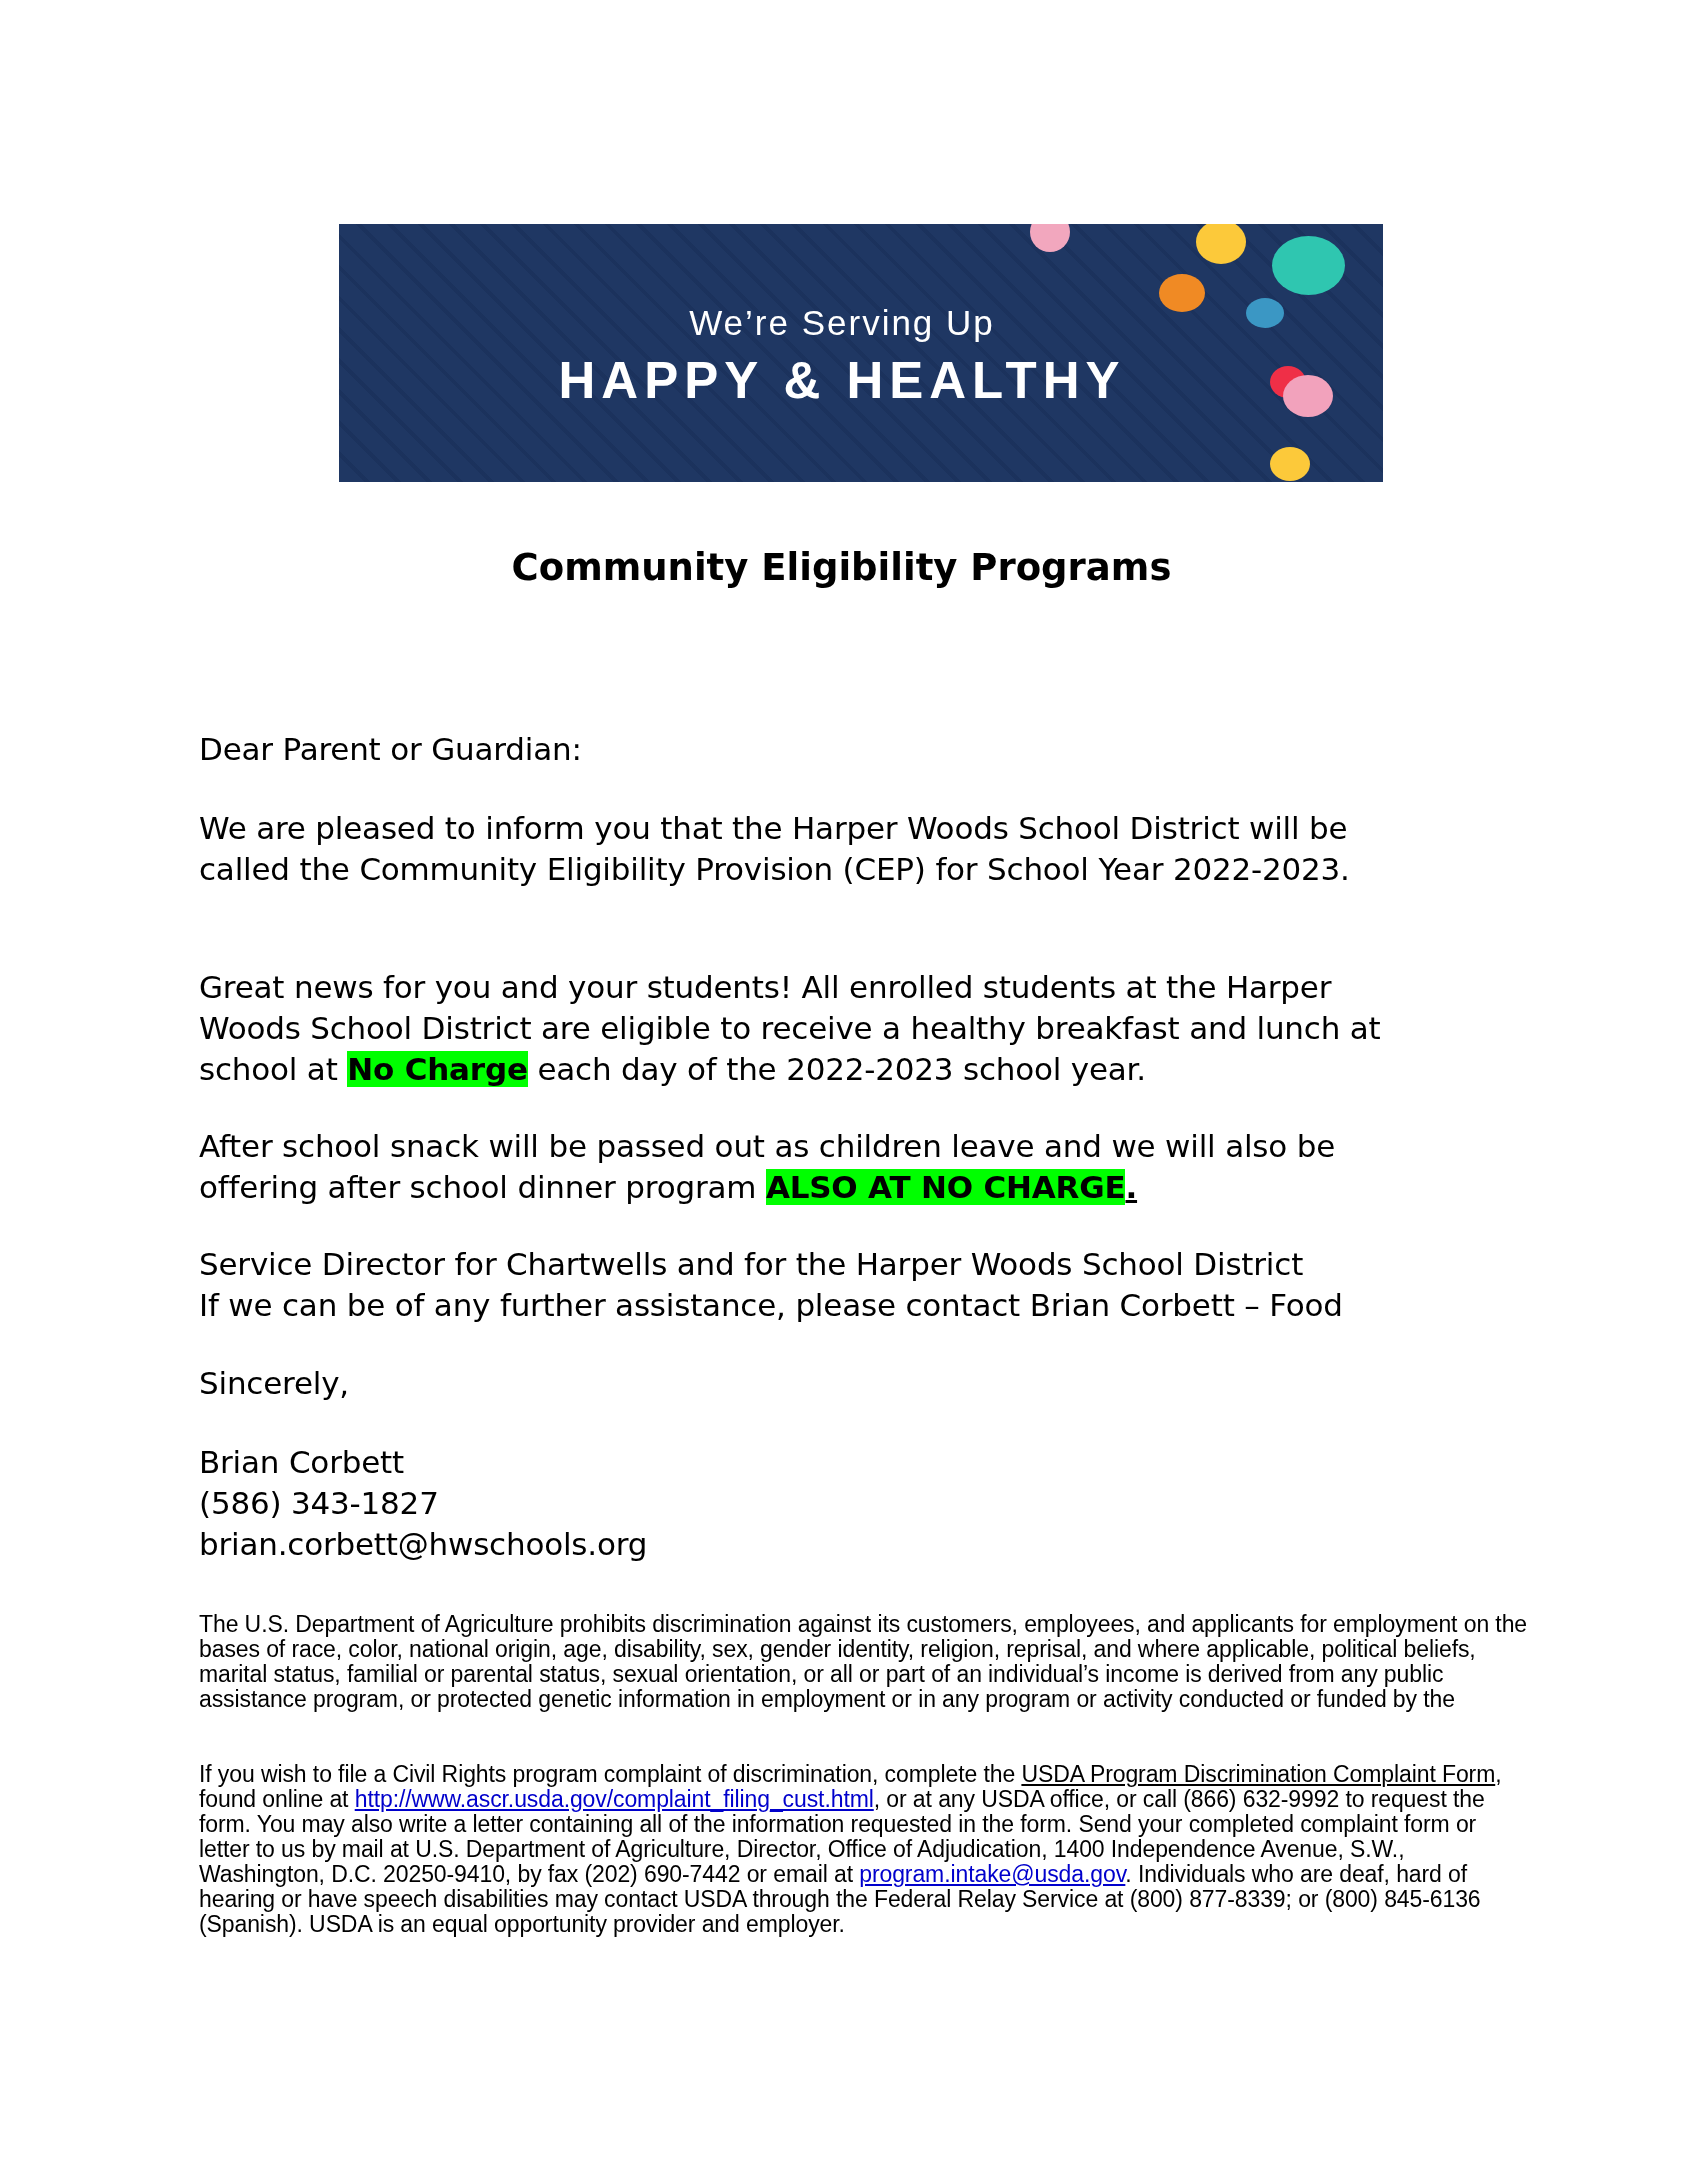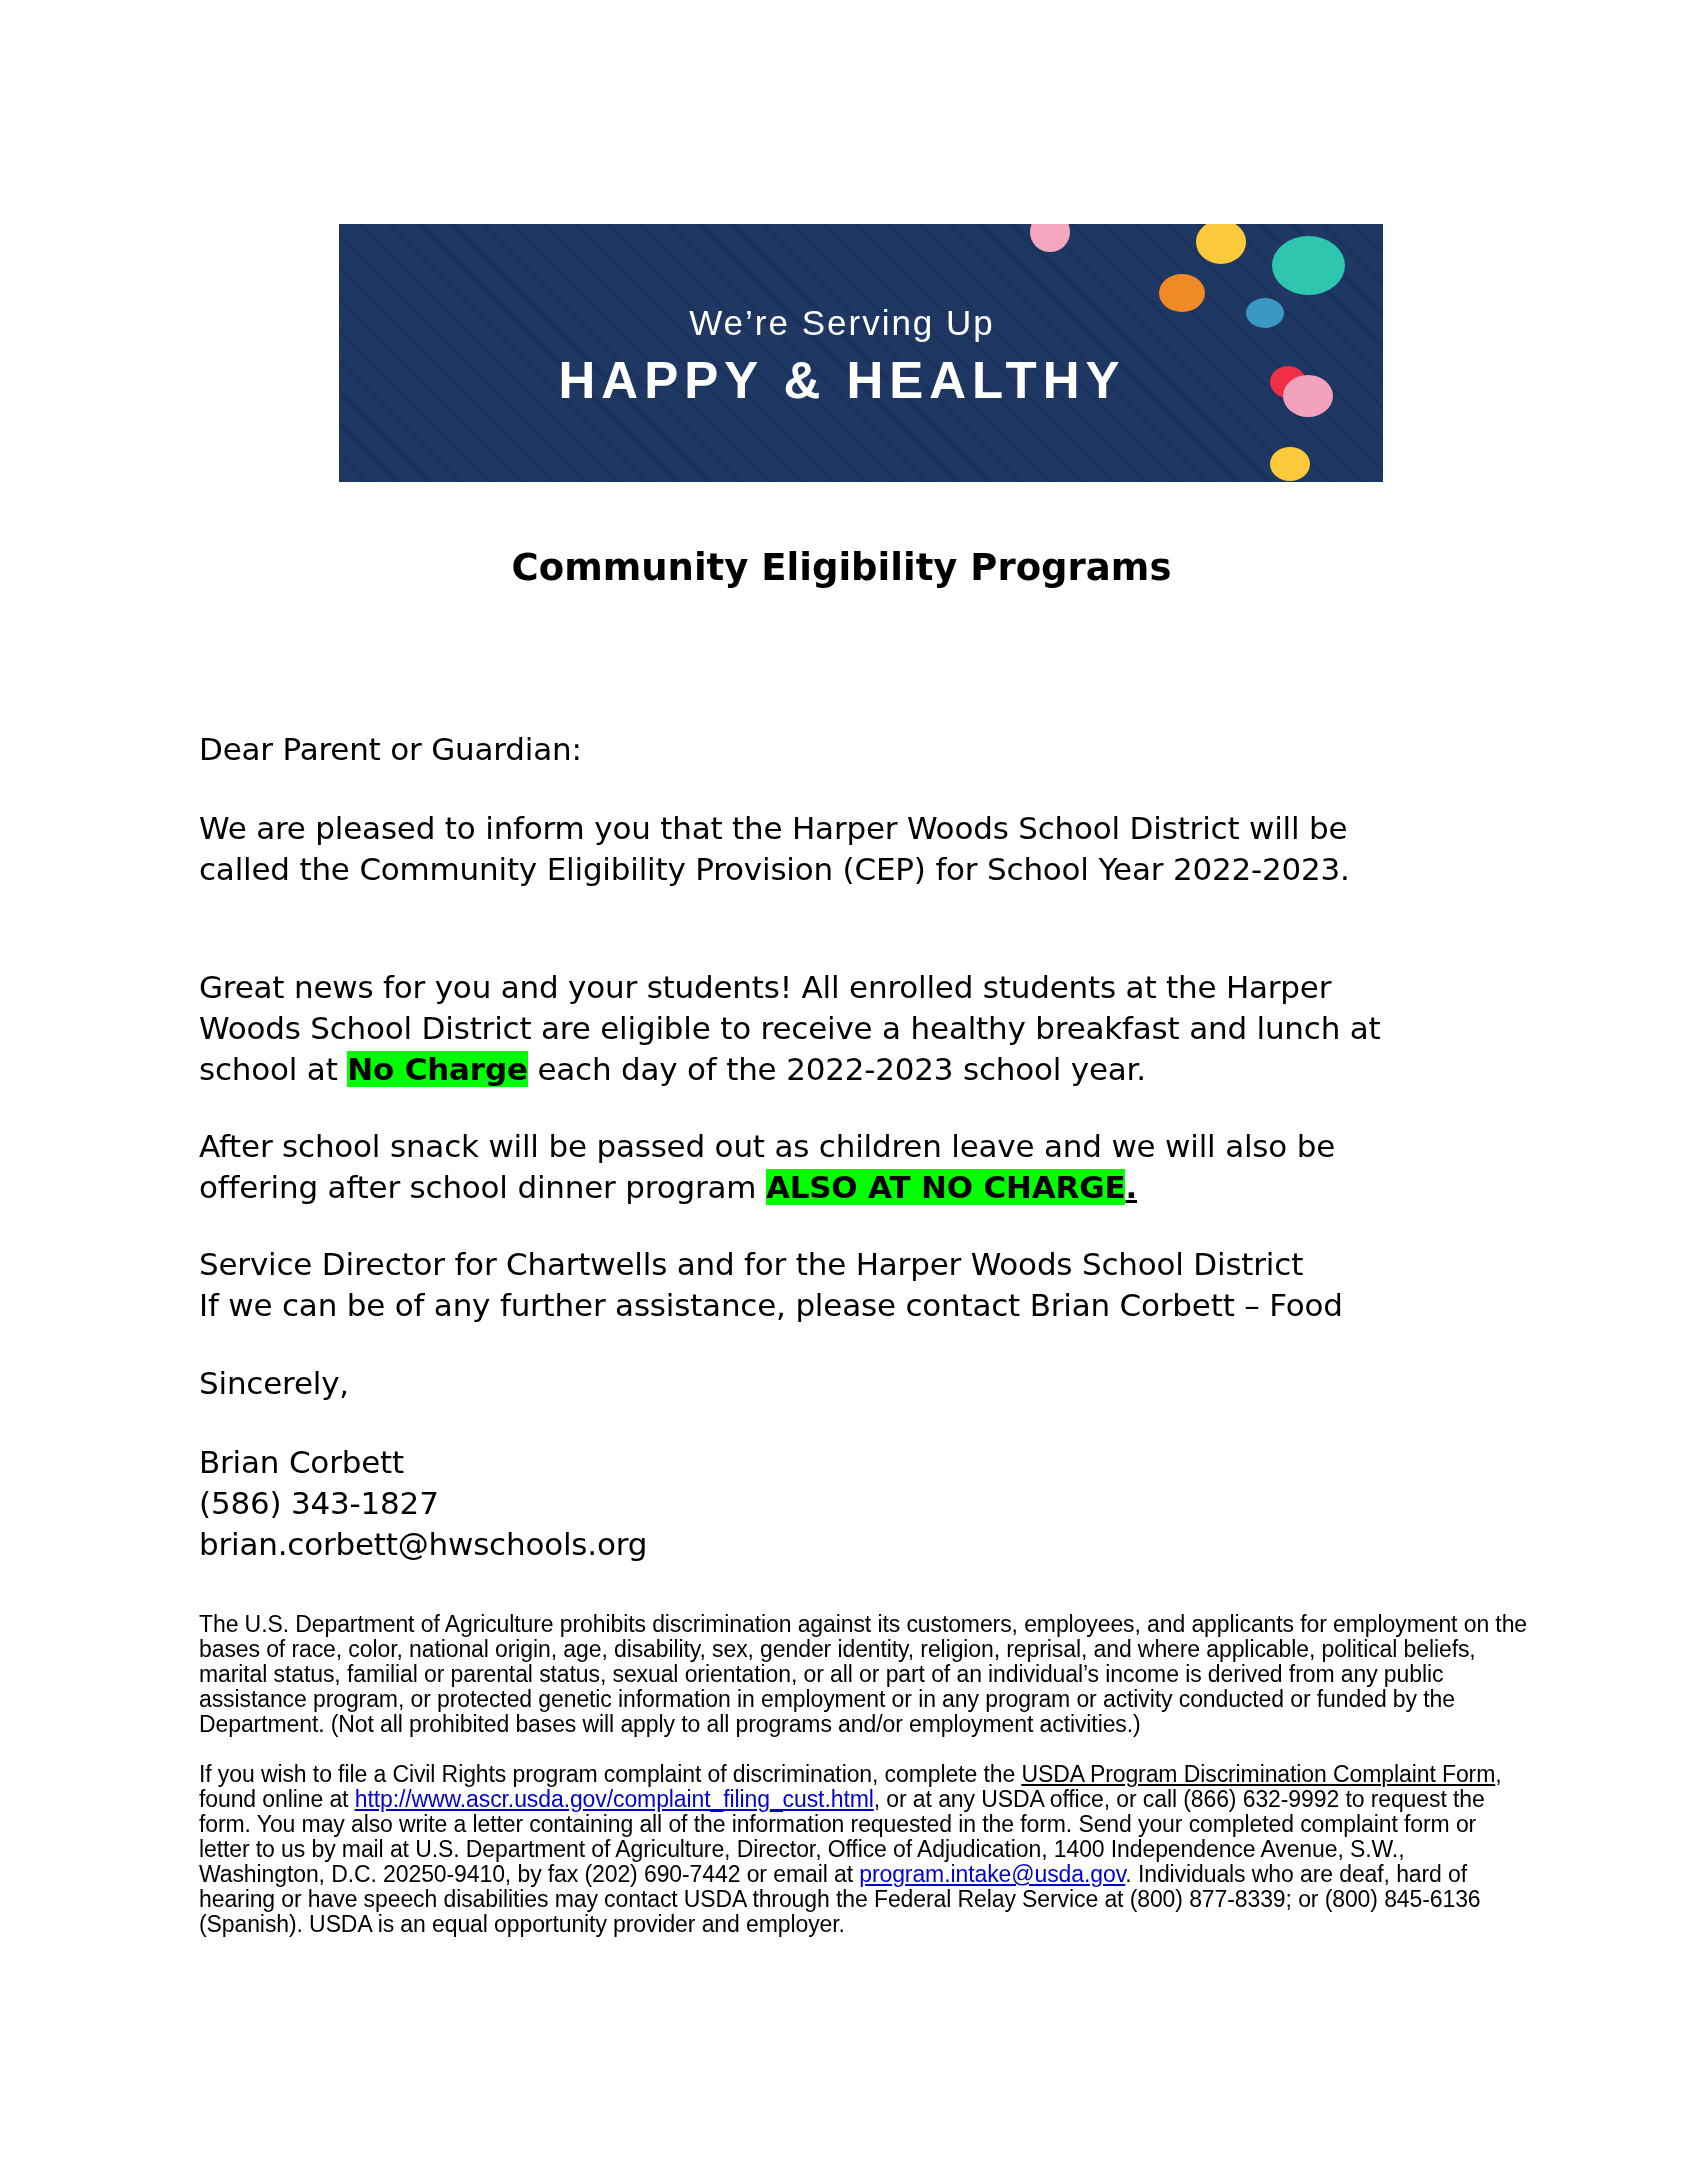--- a/index.html
+++ b/index.html
@@ -100,21 +100,20 @@
   <p>Brian Corbett</p>
   <p>(586) 343-1827</p>
   <p>brian.corbett@hwschools.org</p>
 </div>
 
 <div class="fine" style="top:1612px;">
   <p>The U.S. Department of Agriculture prohibits discrimination against its customers, employees, and applicants for employment on the</p>
   <p>bases of race, color, national origin, age, disability, sex, gender identity, religion, reprisal, and where applicable, political beliefs,</p>
   <p>marital status, familial or parental status, sexual orientation, or all or part of an individual’s income is derived from any public</p>
   <p>assistance program, or protected genetic information in employment or in any program or activity conducted or funded by the</p>
-  <p>Department.   (Not all prohibited bases will apply to all programs and/or employment activities.)</p>
 </div>
 
 <div class="fine" style="top:1762px;">
   <p><span>If you wish to file a Civil Rights program complaint of discrimination, complete the </span><span class="link-black">USDA Program Discrimination Complaint Form</span><span>,</span></p>
   <p><span>found online at </span><span class="link-blue">http://www.ascr.usda.gov/complaint_filing_cust.html</span><span>, or at any USDA office, or call (866) 632-9992 to request the</span></p>
   <p>form.   You may also write a letter containing all of the information requested in the form.   Send your completed complaint form or</p>
   <p>letter to us by mail at U.S. Department of Agriculture, Director, Office of Adjudication, 1400 Independence Avenue, S.W.,</p>
   <p><span>Washington, D.C. 20250-9410, by fax (202) 690-7442 or email at </span><span class="link-blue">program.intake@usda.gov</span><span>. Individuals who are deaf, hard of</span></p>
   <p>hearing or have speech disabilities may contact USDA through the Federal Relay Service at (800) 877-8339; or (800) 845-6136</p>
   <p>(Spanish). USDA is an equal opportunity provider and employer.</p>

